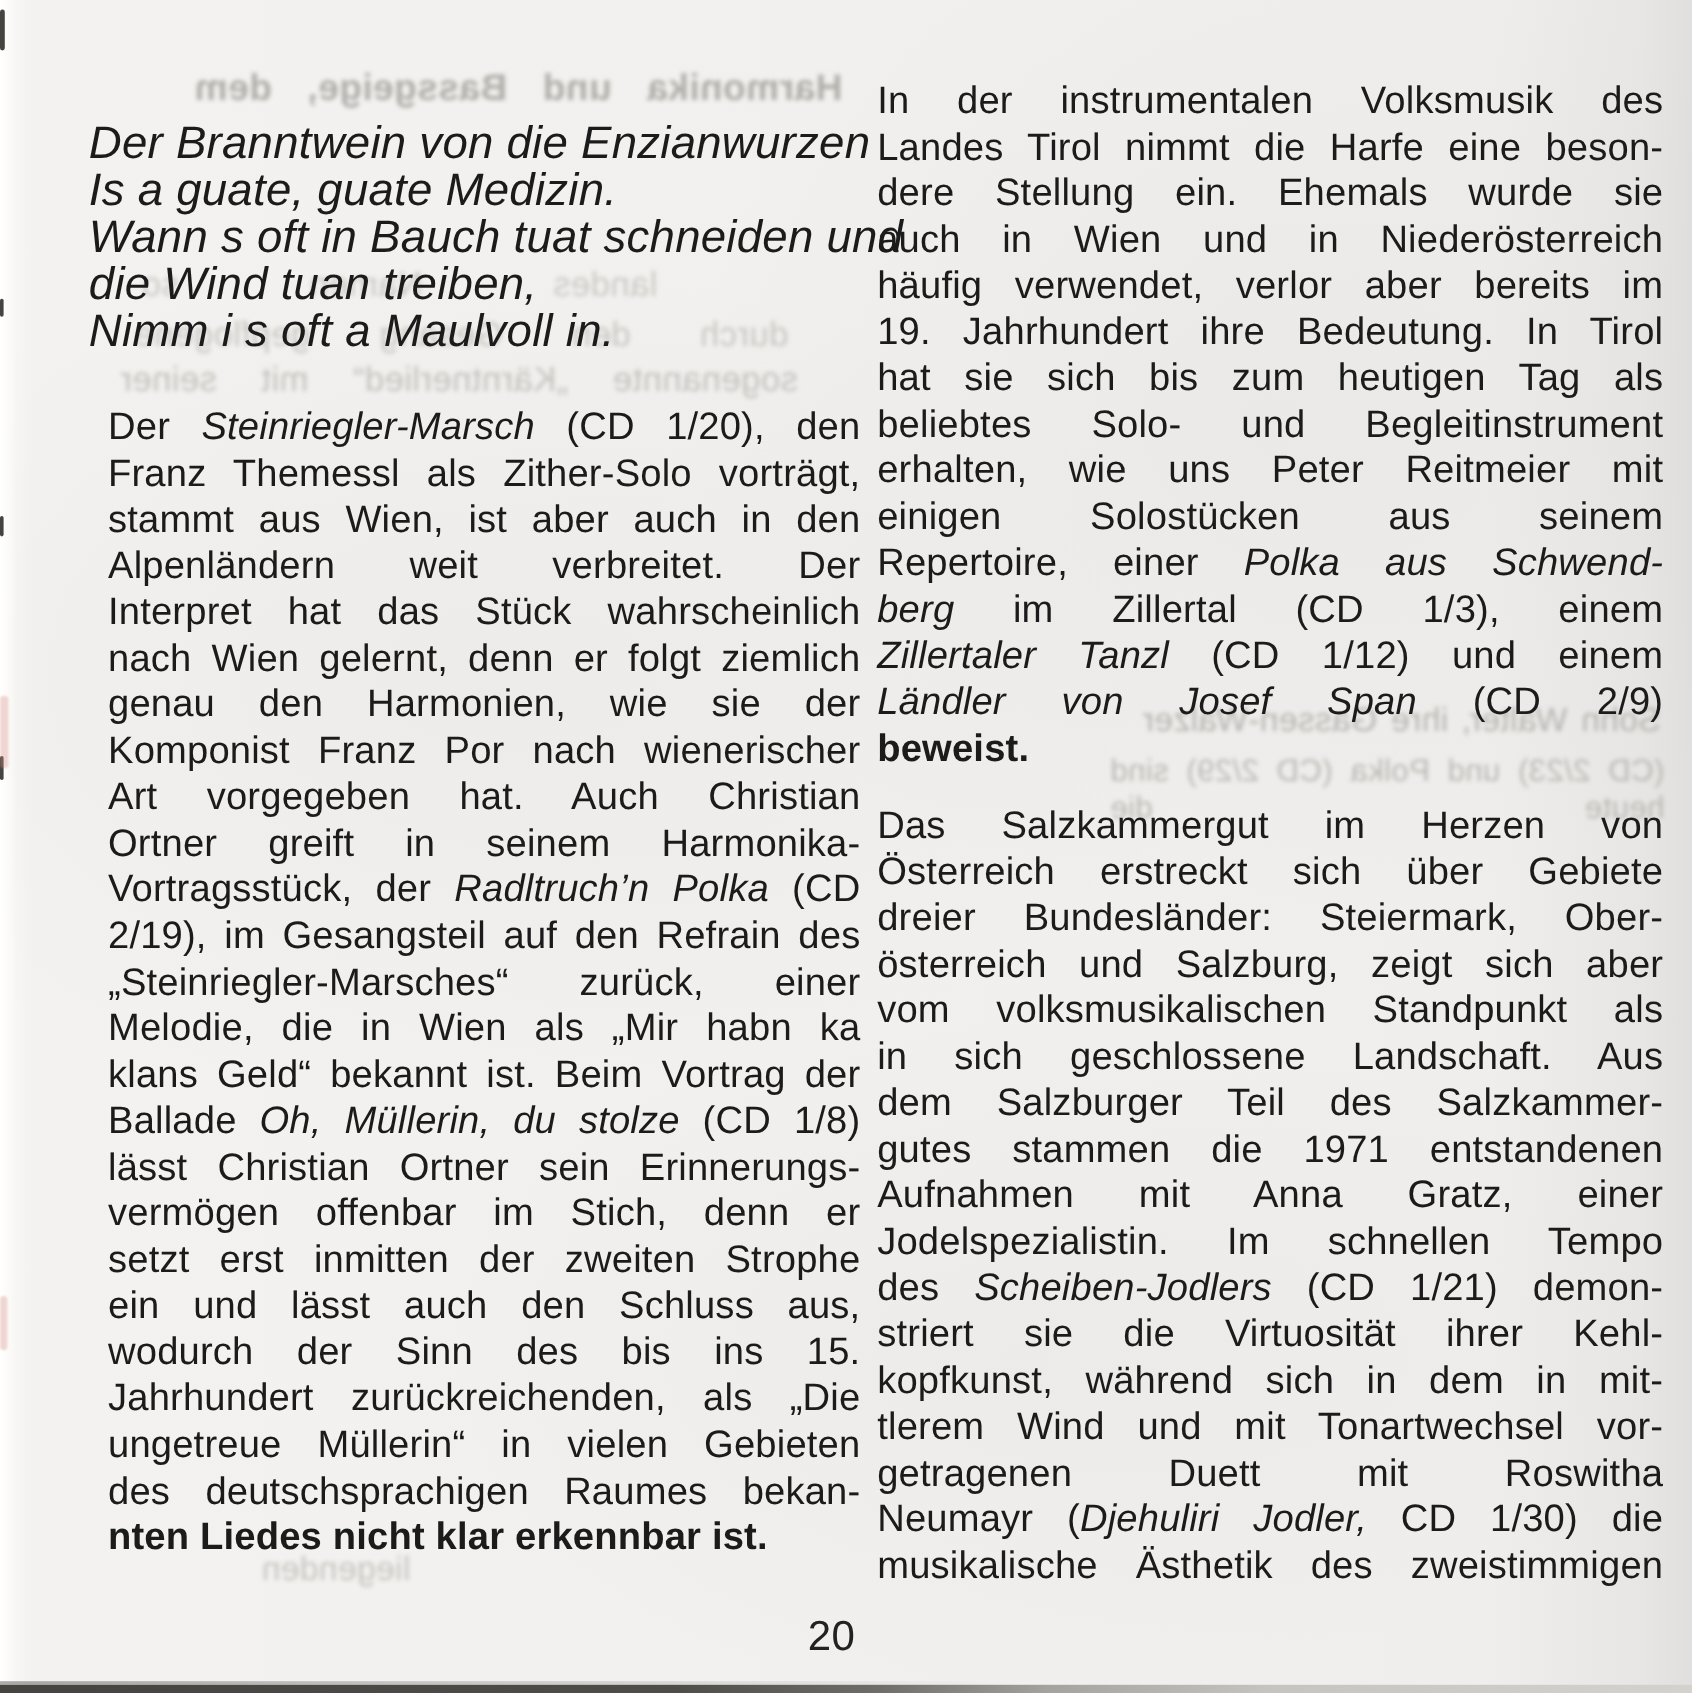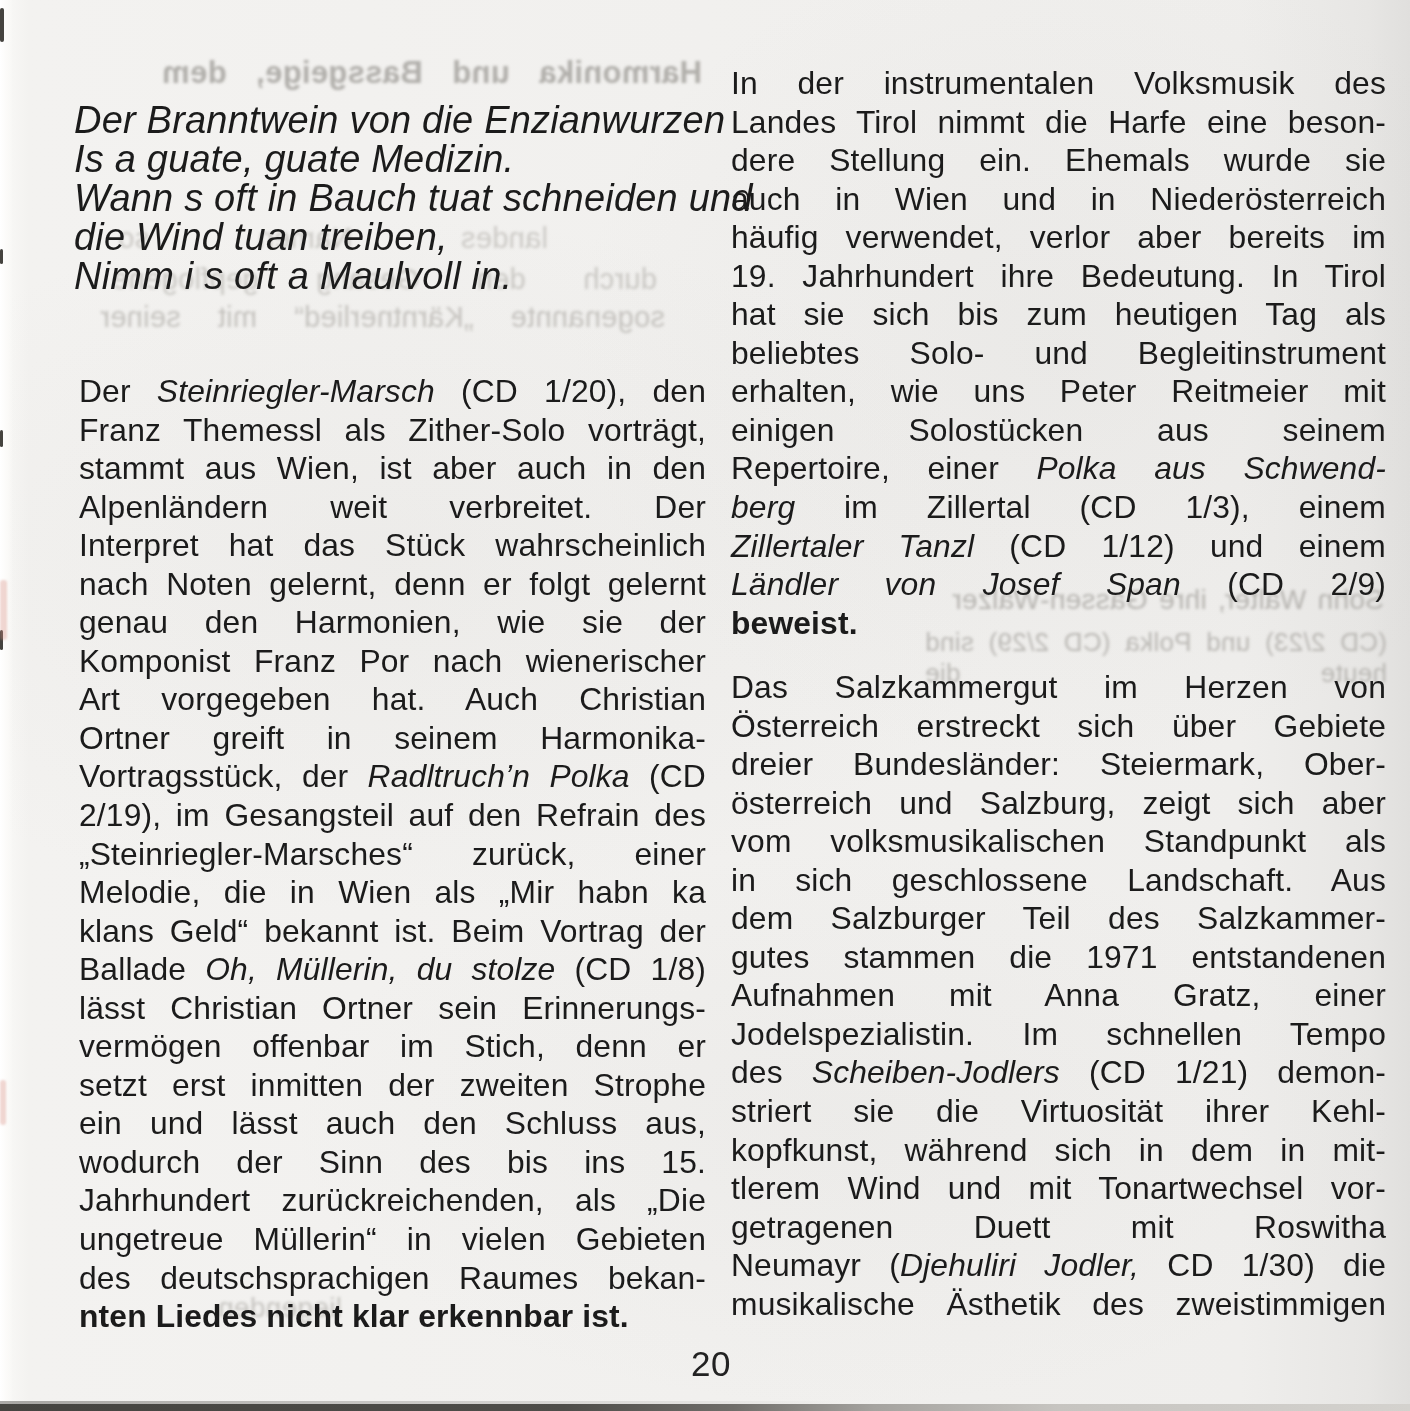--- a/index.html
+++ b/index.html
@@ -46,21 +46,21 @@
     line-height: 38.55px;
     letter-spacing: 0.15px;
     text-align: justify;
     text-align-last: justify;
   }
   .pline.lastline { text-align-last: left; font-weight: bold; }
   .pline .b { font-weight: normal; }
   .pline .i { font-style: italic; }
 
   .page-number {
-    position: absolute; left: 636px; top: 1344px; width: 150px;
+    position: absolute; left: 618px; top: 1344px; width: 150px;
     text-align: center;
     font-size: 35px; color: #222;
     letter-spacing: 0.5px;
   }
 
   
   .ghost {
     position: absolute;
     transform: scaleX(-1);
     filter: blur(1.7px);
@@ -94,28 +94,28 @@
     <div class="ghost" style="left: 92px; top: 1292px; width: 250px; font-size: 28px; color: rgb(198, 196, 192);">liegenden</div>
     <div class="col" style="left:74px; top:101px; width:627px;">
     <div>
         <div class="verse-line">Der Branntwein von die Enzianwurzen</div>
         <div class="verse-line">Is a guate, guate Medizin.</div>
         <div class="verse-line">Wann s oft in Bauch tuat schneiden und</div>
         <div class="verse-line">die Wind tuan treiben,</div>
         <div class="verse-line">Nimm i s oft a Maulvoll in.</div>
       </div>
   </div>
-  <div class="col" style="left:79px; top:336px; width:627px;margin-top:36px;">
+  <div class="col" style="left:90px; top:336px; width:627px;">
     <div>
         <div class="pline"><span>Der </span><span class="i">Steinriegler-Marsch</span><span> (CD 1/20), den</span></div>
         <div class="pline"><span class="b">Franz Themessl</span><span> als Zither-Solo vorträgt,</span></div>
         <div class="pline"><span>stammt aus Wien, ist aber auch in den</span></div>
         <div class="pline"><span>Alpenländern weit verbreitet. Der</span></div>
         <div class="pline"><span>Interpret hat das Stück wahrscheinlich</span></div>
-        <div class="pline"><span>nach Noten gelernt, denn er folgt gelernt</span></div>
+        <div class="pline"><span>nach Wien gelernt, denn er folgt ziemlich</span></div>
         <div class="pline"><span>genau den Harmonien, wie sie der</span></div>
         <div class="pline"><span>Komponist Franz Por nach wienerischer</span></div>
         <div class="pline"><span>Art vorgegeben hat. Auch </span><span class="b">Christian</span></div>
         <div class="pline"><span class="b">Ortner</span><span> greift in seinem Harmonika-</span></div>
         <div class="pline"><span>Vortragsstück, der </span><span class="i">Radltruch’n Polka</span><span> (CD</span></div>
         <div class="pline"><span>2/19), im Gesangsteil auf den Refrain des</span></div>
         <div class="pline"><span>„Steinriegler-Marsches“ zurück, einer</span></div>
         <div class="pline"><span>Melodie, die in Wien als „Mir habn ka</span></div>
         <div class="pline"><span>klans Geld“ bekannt ist. Beim Vortrag der</span></div>
         <div class="pline"><span>Ballade </span><span class="i">Oh, Müllerin, du stolze</span><span> (CD 1/8)</span></div>

